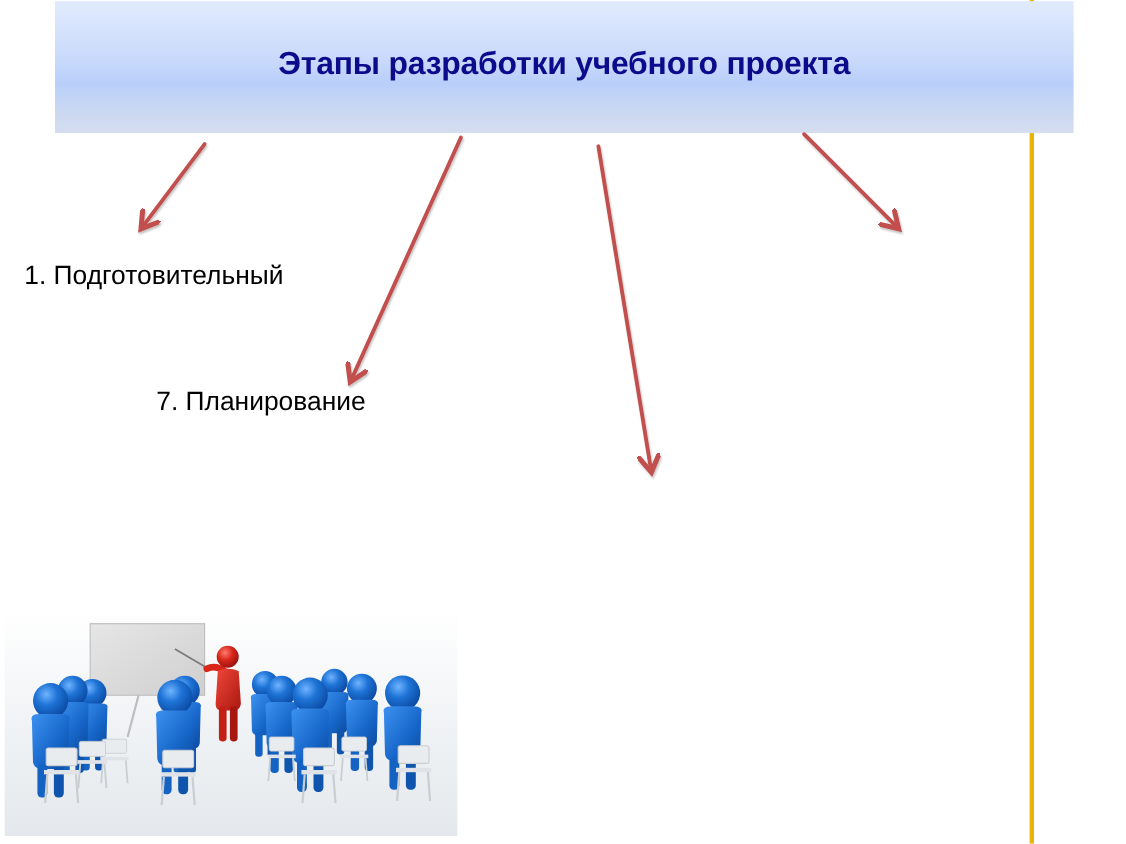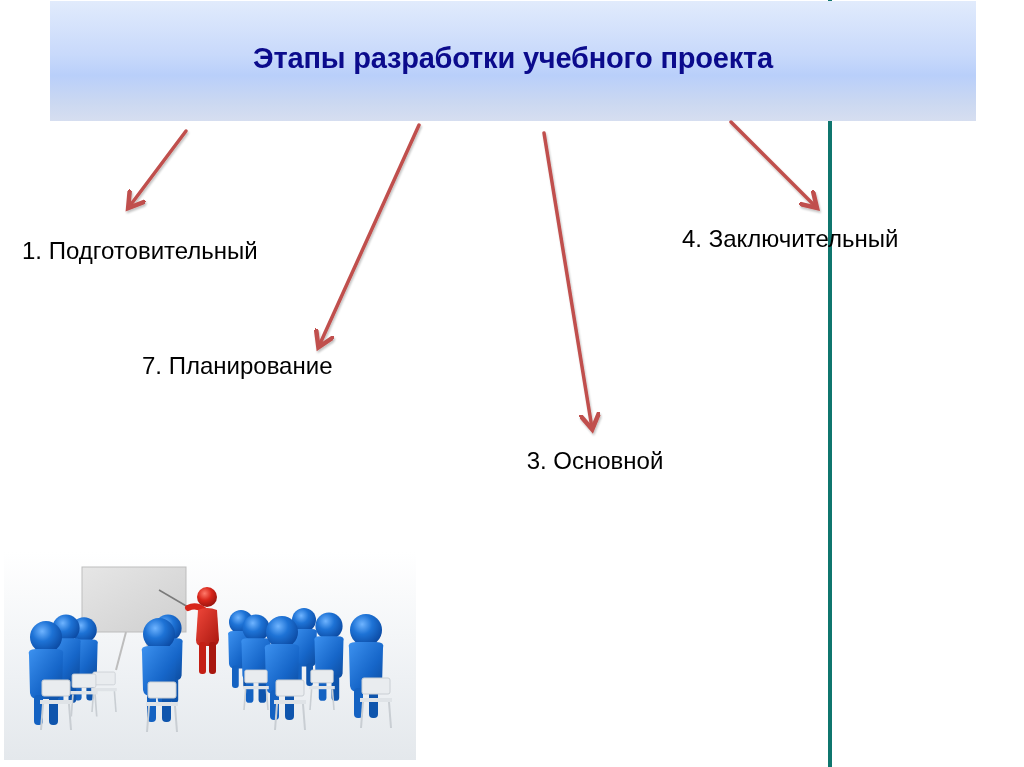--- a/index.html
+++ b/index.html
@@ -10,23 +10,23 @@
     body {
       width: 1024px;
       height: 767px;
       position: relative;
       overflow: hidden;
       font-family: "Liberation Sans", "DejaVu Sans", sans-serif;
     }
     .slide {
       position: absolute;
       left: 0; top: 0;
-      width: 832px; height: 767px;
+      width: 940px; height: 767px;
       background: #ffffff;
-      border-right: 4px solid #0f766e;
+      border-right: 4px solid #eab308;
       box-sizing: border-box;
     }
     .title-banner {
       position: absolute;
       left: 50px; top: 1px;
       width: 926px; height: 120px;
       background: linear-gradient(to bottom, #e1ebfc 0%, #c8d9fb 45%, #b9cffa 62%, #cbd8f1 85%, #d6def0 100%);
       display: flex;
       align-items: center;
       justify-content: center;
@@ -97,26 +97,22 @@
 
   <div class="stage stage-1">
     <span>1. Подготовительный</span>
   </div>
 
   <div class="stage stage-2">
     <span>7. Планирование</span>
   </div>
 
   <div class="stage stage-3">
-    <div>3. Основной</div>
-  </div>
-
-  <div class="stage stage-4">
-    <span>4. Заключительный</span>
-  </div>
+  </div>
+
 
   <svg class="clipart" viewBox="0 0 412 208" xmlns="http://www.w3.org/2000/svg">
     <defs>
       <radialGradient id="blueHead" cx="38%" cy="32%" r="70%">
         <stop offset="0%" stop-color="#6fb4ff"></stop>
         <stop offset="45%" stop-color="#1e73d6"></stop>
         <stop offset="100%" stop-color="#0b4aa3"></stop>
       </radialGradient>
       <linearGradient id="blueBody" x1="0" y1="0" x2="1" y2="1">
         <stop offset="0%" stop-color="#3d92f0"></stop>

